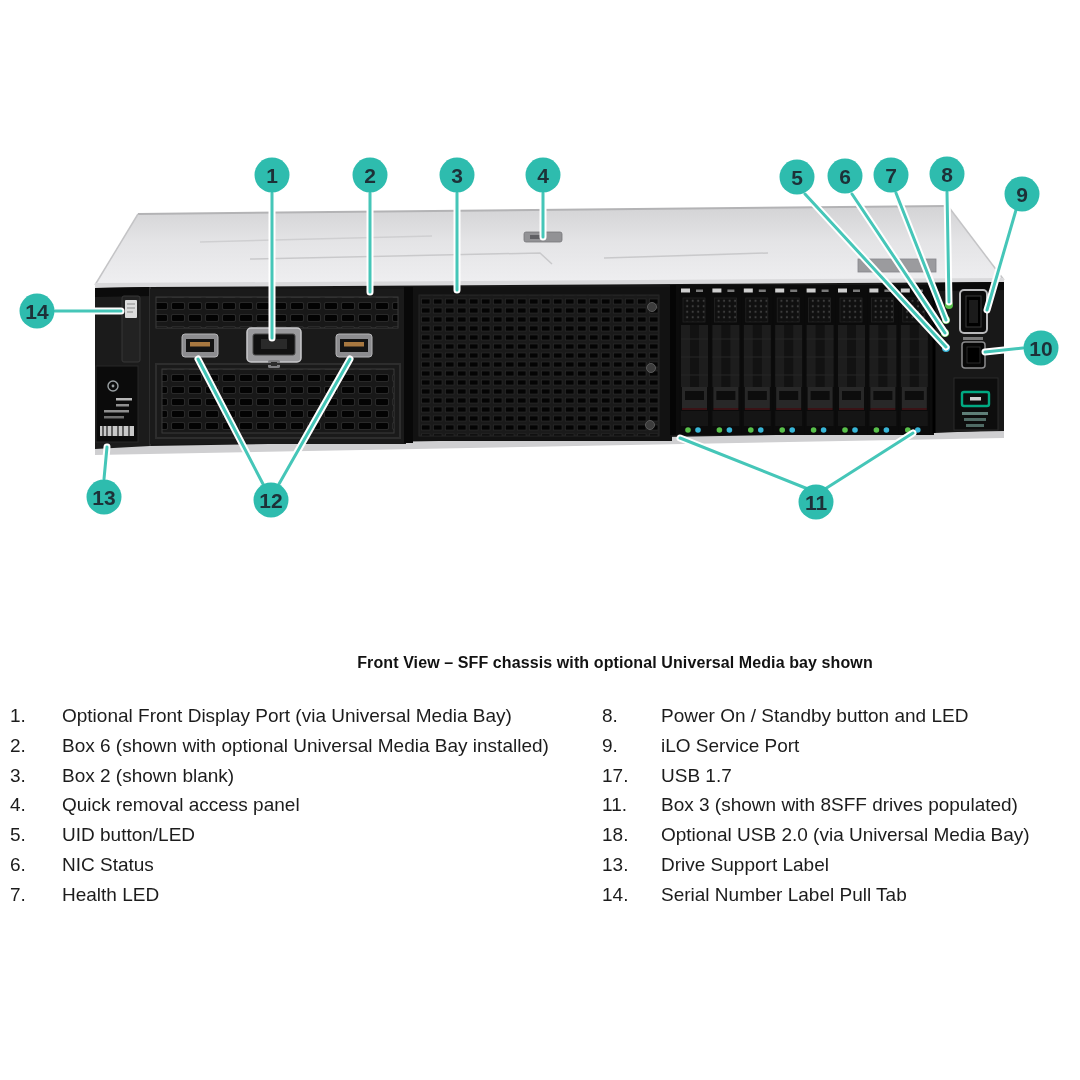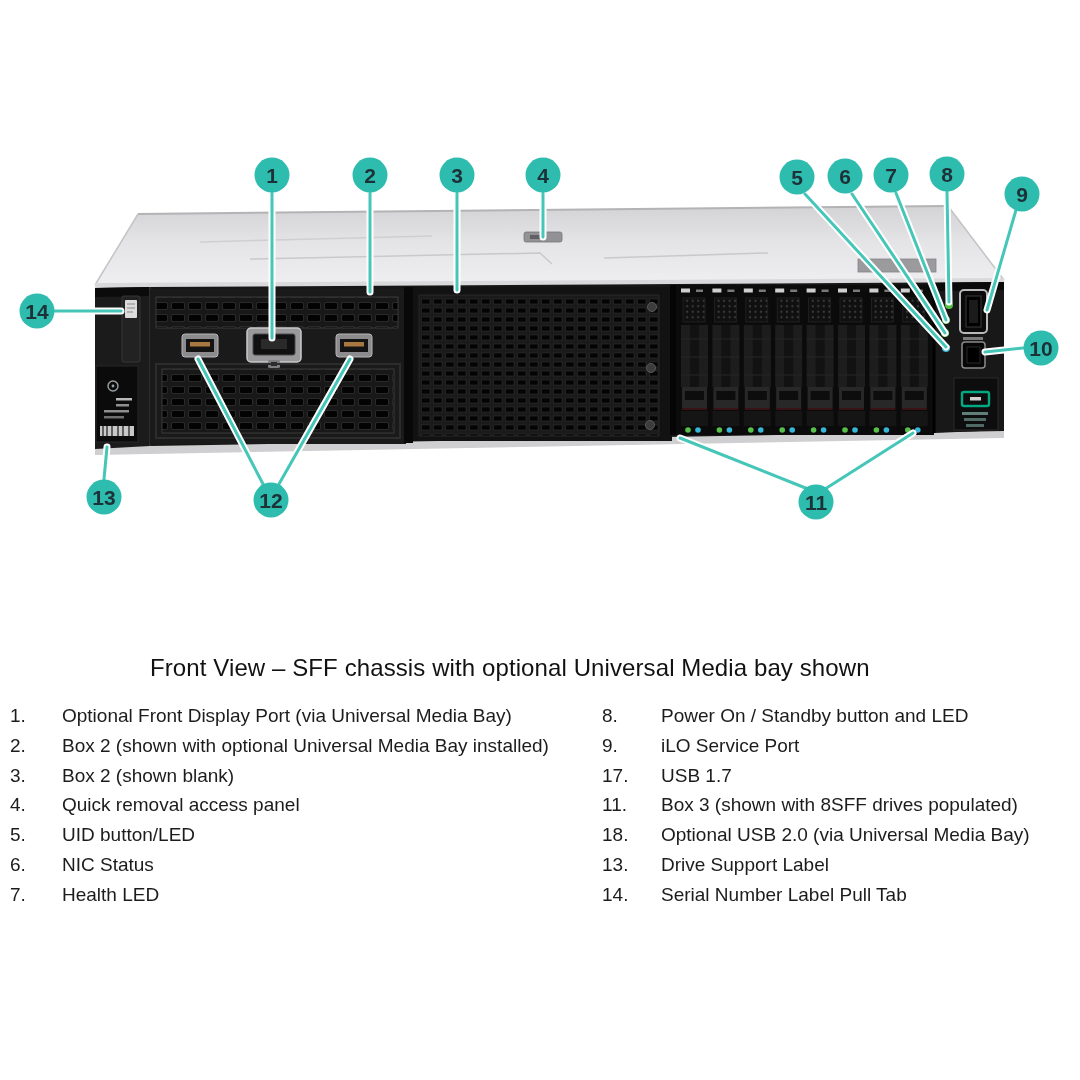--- a/index.html
+++ b/index.html
@@ -2,22 +2,22 @@
 <html><head>
 <meta charset="utf-8">
 <style>
   html,body{margin:0;padding:0;}
   body{
     width:1080px;height:1080px;position:relative;background:#ffffff;
     font-family:"Liberation Sans","DejaVu Sans",sans-serif;overflow:hidden;
   }
   .stage{position:absolute;left:0;top:0;width:1080px;height:620px;}
   .caption{
-    position:absolute;top:654px;left:150px;width:930px;
-    font-size:24px;font-weight:normal;color:#121212;letter-spacing:.1px;
+    position:absolute;top:654px;left:150px;width:930px;text-align:center;
+    font-size:16px;font-weight:bold;color:#121212;letter-spacing:.1px;
   }
   .legend-col{position:absolute;font-size:19px;color:#1c1c1c;}
   .legend-col.left{left:10px;top:704px;width:585px;}
   .legend-col.right{left:602px;top:704px;width:472px;}
   .legend-row{display:flex;align-items:flex-start;height:29.8px;line-height:24px;}
   .legend-num{flex:0 0 52px;}
   .legend-col.right .legend-num{flex:0 0 59px;}
   .legend-label{flex:1;white-space:nowrap;}
   svg text.callout-num{
     font-family:"Liberation Sans","DejaVu Sans",sans-serif;
@@ -302,21 +302,21 @@
 
 <div class="caption">Front View – SFF chassis with optional Universal Media bay shown</div>
 
 <div class="legend-col left">
   <div class="legend-row">
     <span class="legend-num">1.</span>
     <span class="legend-label">Optional Front Display Port (via Universal Media Bay)</span>
   </div>
   <div class="legend-row">
     <span class="legend-num">2.</span>
-    <span class="legend-label">Box 2 (shown with optional Universal Media Bay installed)</span>
+    <span class="legend-label">Box 6 (shown with optional Universal Media Bay installed)</span>
   </div>
   <div class="legend-row">
     <span class="legend-num">3.</span>
     <span class="legend-label">Box 2 (shown blank)</span>
   </div>
   <div class="legend-row">
     <span class="legend-num">4.</span>
     <span class="legend-label">Quick removal access panel</span>
   </div>
   <div class="legend-row">

